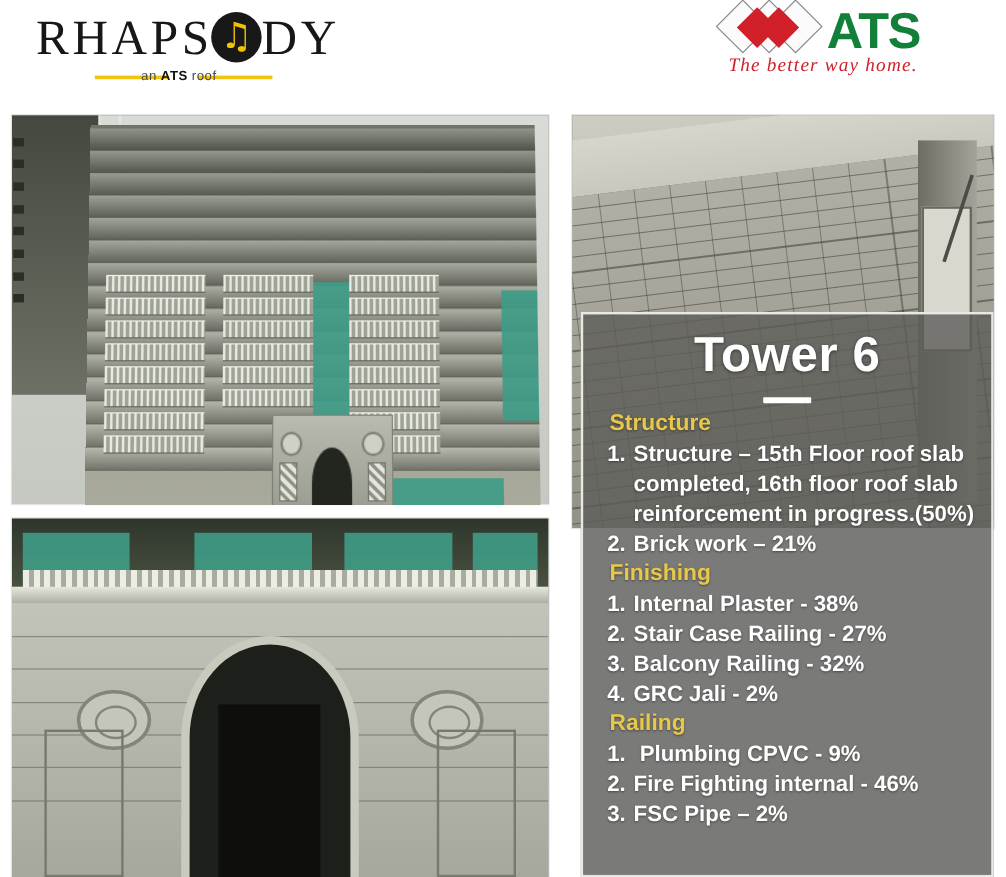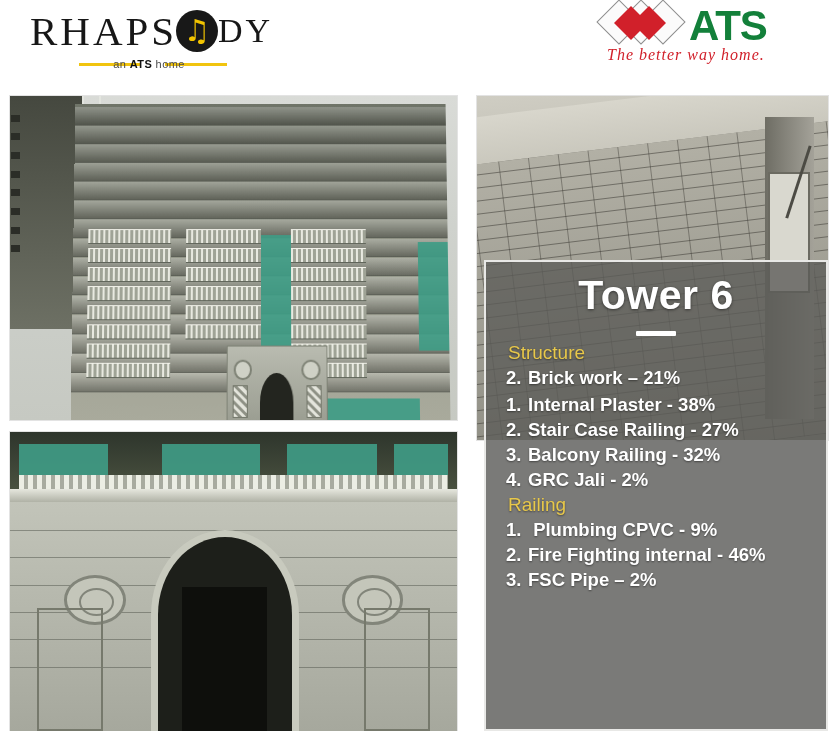--- a/index.html
+++ b/index.html
@@ -11,21 +11,21 @@
     overflow:hidden;
     position:relative;
   }
   .slide{position:relative;width:838px;height:731px;background:#fff;overflow:hidden;}
 
   
   .header{position:absolute;left:0;top:0;width:838px;height:92px;background:#ffffff;}
 
   .logo-rhapsody{position:absolute;left:24px;top:4px;width:250px;height:76px;}
   .rh-left{position:absolute;left:6px;top:4px;font-family:"Liberation Serif",serif;font-size:41px;letter-spacing:3px;color:#171717;line-height:46px;}
-  .rh-right{position:absolute;left:194px;top:4px;font-family:"Liberation Serif",serif;font-size:34px;letter-spacing:3px;color:#171717;line-height:46px;}
+  .rh-right{position:absolute;left:194px;top:4px;font-family:"Liberation Serif",serif;font-size:41px;letter-spacing:3px;color:#171717;line-height:46px;}
   .note-circle{
     position:absolute;left:152px;top:6px;width:42px;height:42px;border-radius:50%;
     background:#181818;
   }
   .note-glyph{
     position:absolute;left:0;top:0;width:42px;height:42px;
     color:#f2c400;font-size:30px;line-height:42px;text-align:center;
     font-family:"DejaVu Sans", sans-serif;
   }
   .rh-tagline-row{position:absolute;left:0;top:50px;width:250px;height:20px;}
@@ -148,21 +148,21 @@
   .info-inner{position:relative;z-index:2;padding:6px 14px 0 14px;}
   .panel-title{
     text-align:center;font-size:41px;font-weight:bold;color:#ffffff;
     letter-spacing:.5px;line-height:50px;margin:2px 0 11px 0;
     text-shadow:0 1px 3px rgba(0,0,0,.5);
   }
   .panel-divider{
     width:40px;height:5px;background:#ffffff;margin:4px auto 6px auto;border-radius:1px;
   }
   .sec-heading{
-    font-size:19px;font-weight:normal;color:#e8c84a;margin:2px 0 1px 8px;
+    font-size:19px;font-weight:bold;color:#e8c84a;margin:2px 0 1px 8px;
     text-shadow:0 1px 2px rgba(0,0,0,.45);
   }
   .sec-list{list-style:none;margin:0 0 2px 0;padding:0;}
   .sec-list li{
     font-size:18.5px;font-weight:bold;color:#ffffff;
     line-height:25px;margin:0 0 0 6px;padding-left:22px;
     text-indent:-22px;
     text-shadow:0 1px 2px rgba(0,0,0,.45);
   }
   .sec-list li .num{display:inline-block;min-width:22px;text-indent:0;}
@@ -176,21 +176,21 @@
 
     <div class="logo-rhapsody">
       <span class="rh-left">RHAPS</span>
       <div class="note-circle">
         <div class="note-glyph">♫</div>
       </div>
       <span class="rh-right">DY</span>
       <div class="rh-tagline-row">
         <div class="rh-rule left"></div>
         <div class="rh-rule right"></div>
-        <div class="rh-tagline"><span>an </span><b>ATS</b><span> home</span></div>
+        <div class="rh-tagline"><span>an </span><b>ATS</b><span> roof</span></div>
       </div>
     </div>
 
     <div class="logo-ats">
       <div class="ats-mark">
         <div class="dia outline" style="left:2px;top:2px;"></div>
         <div class="dia outline" style="left:24px;top:2px;"></div>
         <div class="dia outline" style="left:46px;top:2px;"></div>
         <div class="dia red" style="left:18px;top:7px;width:24px;height:24px;"></div>
         <div class="dia red" style="left:36px;top:7px;width:24px;height:24px;"></div>
@@ -303,24 +303,28 @@
   <div class="info-panel">
     <div class="info-solid"></div>
     <div class="info-inner">
 
       <div class="panel-title">Tower 6</div>
       <div class="panel-divider"></div>
 
       <div class="sec-heading">Structure</div>
       <ul class="sec-list">
         <li>
+          <span class="num">1.</span><span>Structure – 15th Floor roof slab completed, 16th floor roof slab reinforcement in progress.(50%)</span>
+        </li>
+        <li>
           <span class="num">2.</span><span>Brick work – 21%</span>
         </li>
       </ul>
 
+      <div class="sec-heading">Finishing</div>
       <ul class="sec-list">
         <li>
           <span class="num">1.</span><span>Internal Plaster - 38%</span>
         </li>
         <li>
           <span class="num">2.</span><span>Stair Case Railing - 27%</span>
         </li>
         <li>
           <span class="num">3.</span><span>Balcony Railing - 32%</span>
         </li>

